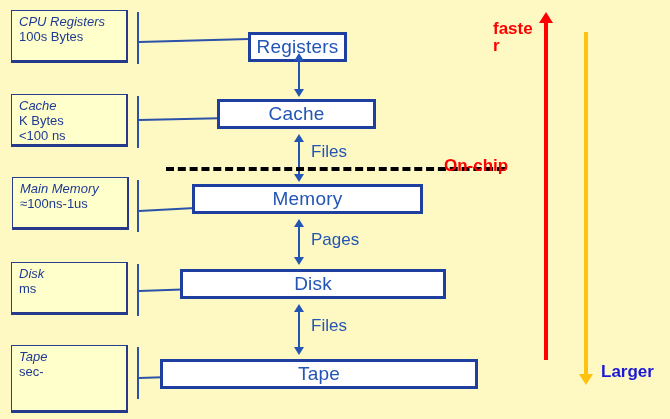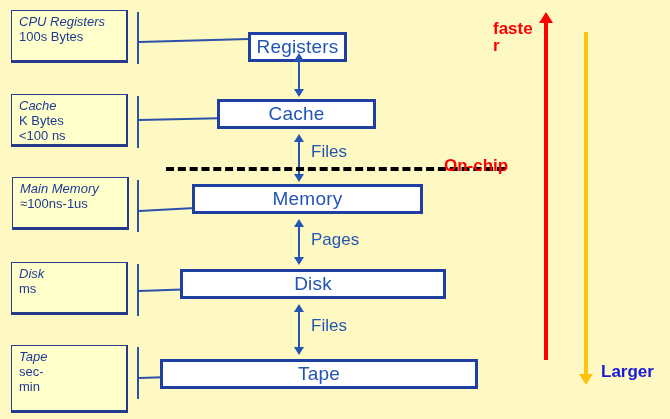--- a/index.html
+++ b/index.html
@@ -176,21 +176,20 @@
   </div>
 
   <div class="desc-box" style="left:11px; top:262px; width:117px; height:53px;">
     <span class="desc-title">Disk</span>
     <span class="desc-line">ms</span>
   </div>
 
   <div class="desc-box" style="left:11px; top:345px; width:117px; height:68px;">
     <span class="desc-title">Tape</span>
     <span class="desc-line">sec-</span>
-    <span class="desc-line">min</span>
   </div>
 
   <div class="bracket" style="left:137px; top:12px;  height:52px;"></div>
   <div class="bracket" style="left:137px; top:96px;  height:52px;"></div>
   <div class="bracket" style="left:137px; top:180px; height:52px;"></div>
   <div class="bracket" style="left:137px; top:264px; height:52px;"></div>
   <div class="bracket" style="left:137px; top:347px; height:52px;"></div>
 
   <div class="connector" style="left:139px; top:41px;  width:110px; transform:rotate(-1.6deg);"></div>
   <div class="connector" style="left:139px; top:119px; width:80px;  transform:rotate(-1.2deg);"></div>

